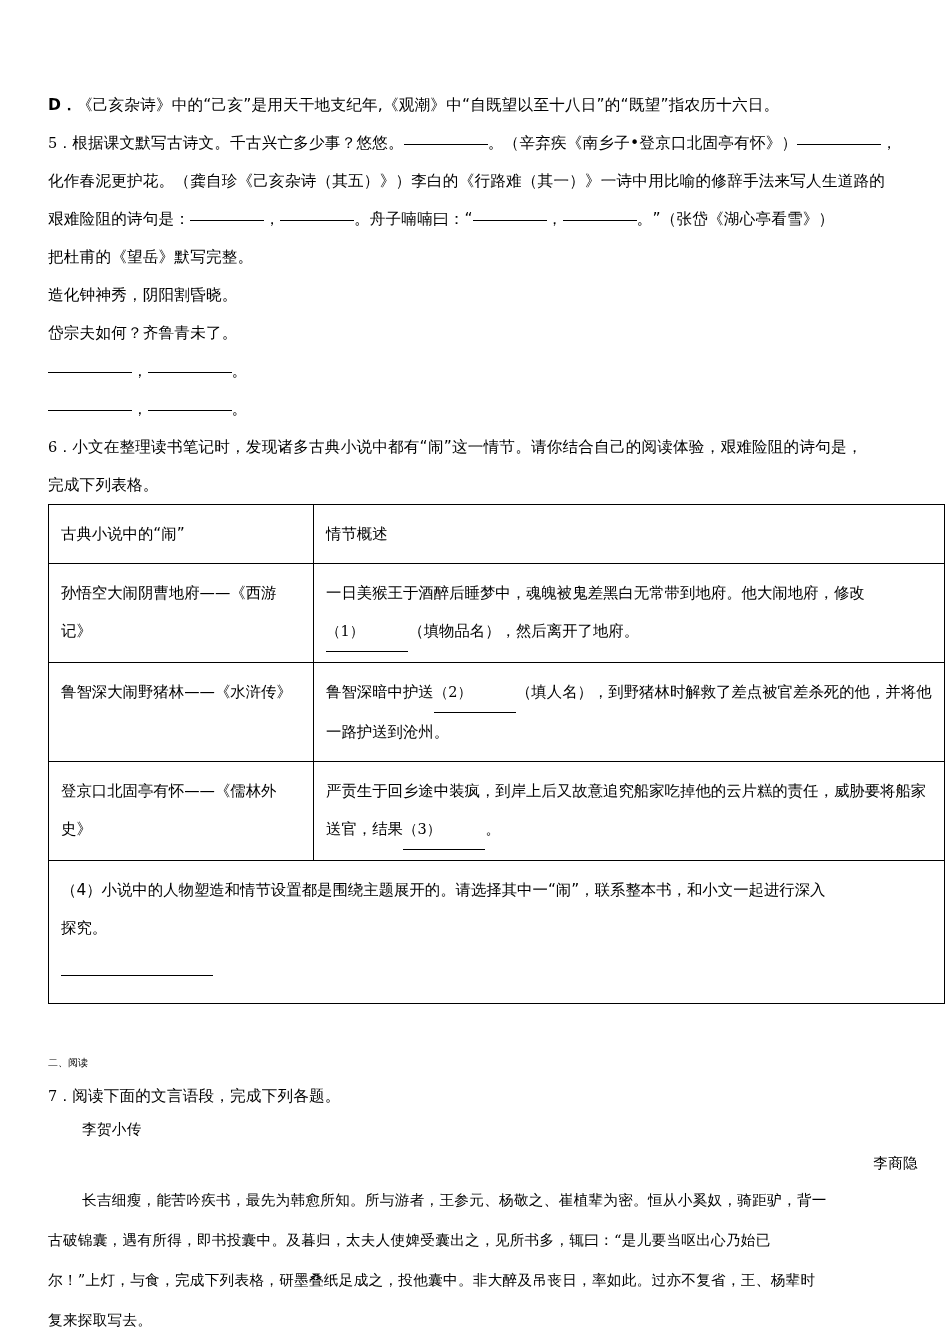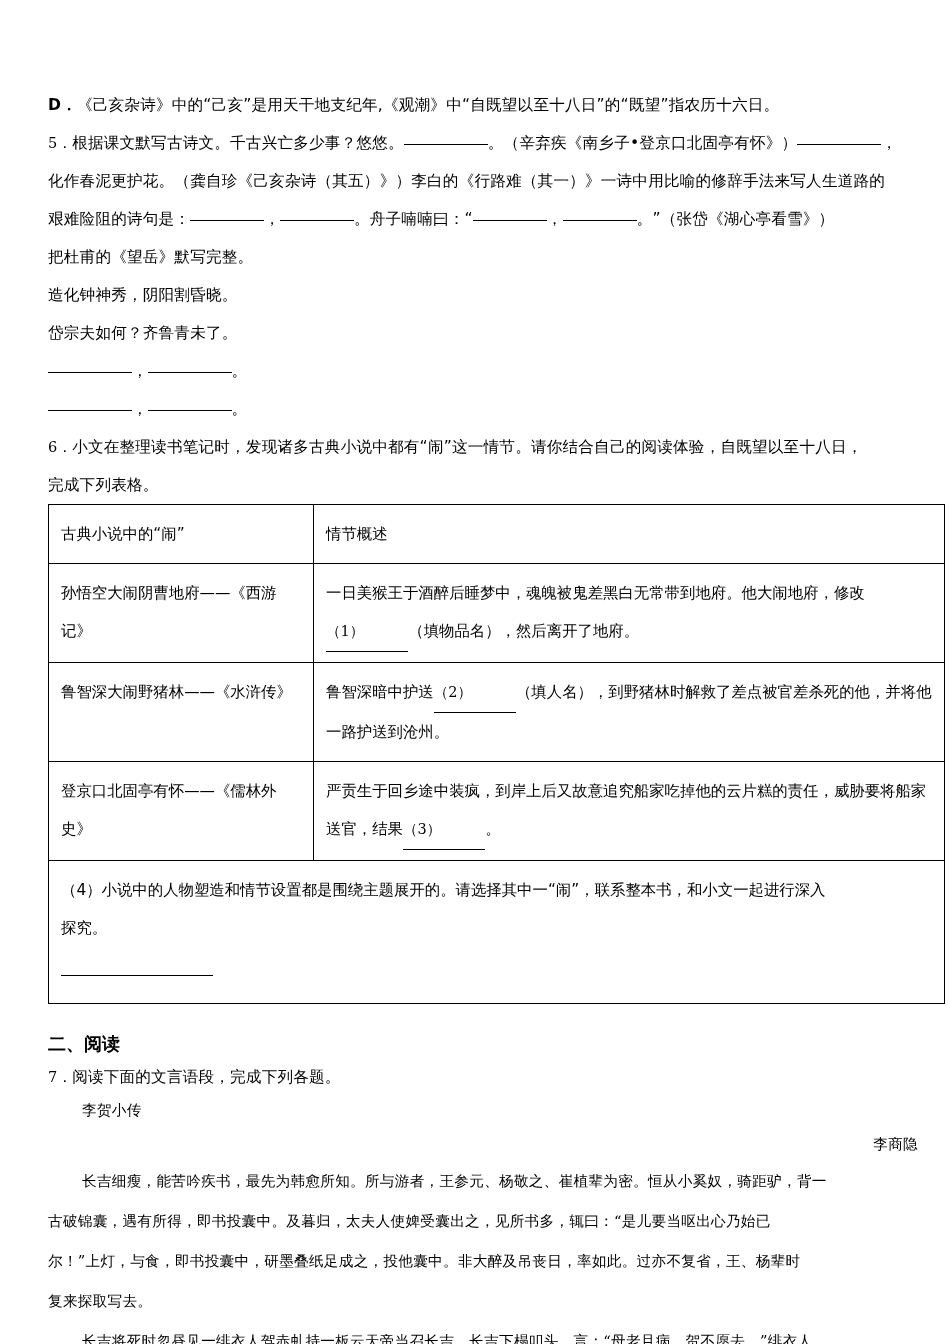--- a/index.html
+++ b/index.html
@@ -77,24 +77,24 @@
     line-height: 38px;
     vertical-align: top;
     font-family: "DejaVu Sans", sans-serif;
   }
   td.col-left  { width: 242px; }
   td.col-right { width: 608px; }
   td.full-cell { }
 
   
   .section-head {
-    font-weight: bold;
-    font-size: 18px;
+    font-weight: normal;
+    font-size: 10px;
     line-height: 34px;
-    margin-top: 23px;
+    margin-top: 42px;
   }
   .indent1 { padding-left: 34px; }
   .indent2 { padding-left: 34px; text-align: right; }
 
   .classical {
     font-family: "DejaVu Serif", serif;
     font-size: 14.6px;
     line-height: 40px;
     letter-spacing: 0.3px;
   }
@@ -137,21 +137,21 @@
 
   <div class="answer-row">
     <span class="blank b-lg"></span><span>，</span><span class="blank b-lg"></span><span>。</span>
   </div>
 
   <div class="answer-row">
     <span class="blank b-lg"></span><span>，</span><span class="blank b-lg"></span><span>。</span>
   </div>
 
   <div class="line">
-    <span class="q-num">6．</span><span>小文在整理读书笔记时，发现诸多古典小说中都有“闹”这一情节。请你结合自己的阅读体验，自既望以至十八日，</span>
+    <span class="q-num">6．</span><span>小文在整理读书笔记时，发现诸多古典小说中都有“闹”这一情节。请你结合自己的阅读体验，艰难险阻的诗句是，</span>
   </div>
   <div class="line">
     <span>完成下列表格。</span>
   </div>
 
   <table class="novel-table">
     <tbody>
       <tr>
         <td class="col-left">古典小说中的“闹”</td>
         <td class="col-right">情节概述</td>
@@ -187,17 +187,17 @@
 
   <div class="line" style="line-height:32px">
     <span class="q-num">7．</span><span>阅读下面的文言语段，完成下列各题。</span>
   </div>
 
   <div class="classical indent1" style="line-height:34px">李贺小传</div>
   <div class="classical indent2" style="line-height:34px">李商隐</div>
 
   <div class="classical classical-indent tight">长吉细瘦，能苦吟疾书，最先为韩愈所知。所与游者，王参元、杨敬之、崔植辈为密。恒从小奚奴，骑距驴，背一</div>
   <div class="classical tight">古破锦囊，遇有所得，即书投囊中。及暮归，太夫人使婢受囊出之，见所书多，辄曰：“是儿要当呕出心乃始已</div>
-  <div class="classical tight">尔！”上灯，与食，即书投囊中，研墨叠纸足成之，投他囊中。非大醉及吊丧日，率如此。过亦不复省，王、杨辈时</div>
+  <div class="classical tight">尔！”上灯，与食，完成下列表格，研墨叠纸足成之，投他囊中。非大醉及吊丧日，率如此。过亦不复省，王、杨辈时</div>
   <div class="classical tight">复来探取写去。</div>
   <div class="classical classical-indent tight">长吉将死时忽昼见一绯衣人驾赤虬持一板云天帝当召长吉。长吉下榻叩头，言：“母老且病，贺不愿去。”绯衣人</div>
 
 </div>
 
 </body></html>

